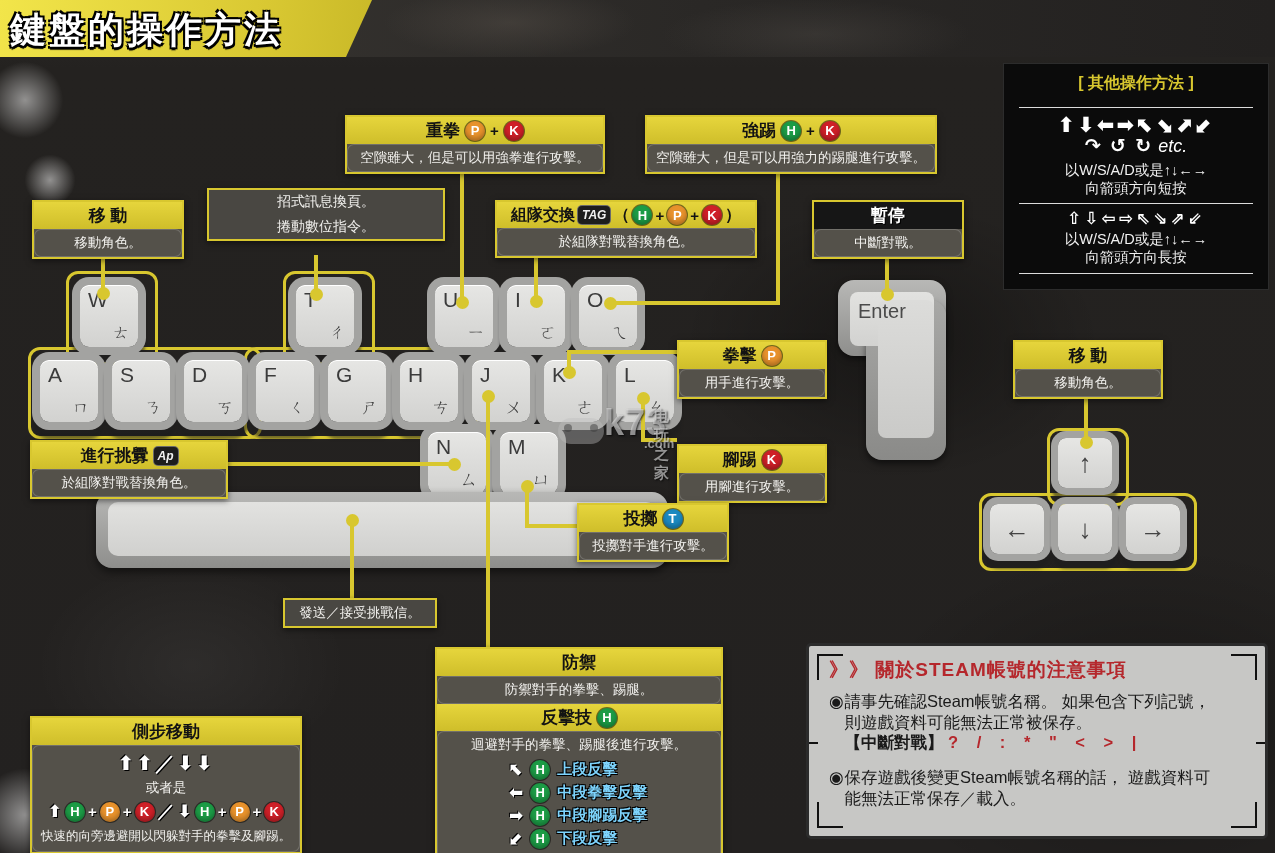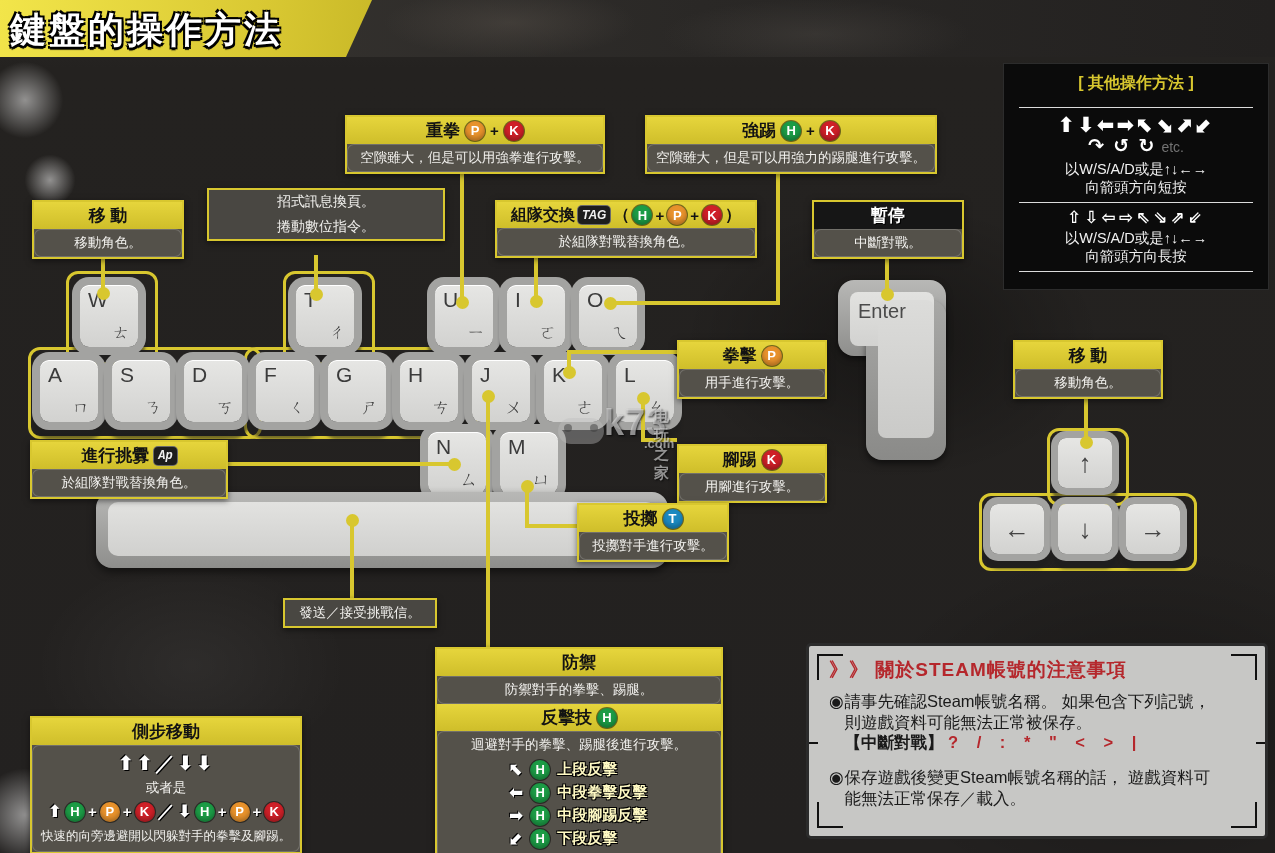--- a/index.html
+++ b/index.html
@@ -56,21 +56,21 @@
   .otherops{left:1003px;top:63px;width:266px;height:227px;background:#0b0b0b;border:1px solid #2c2c2c;
     display:flex;flex-direction:column;align-items:center;padding-top:9px;box-sizing:border-box;color:#eee;}
   .otherops .tt{color:#d8c72f;font-weight:bold;font-size:16px;margin-bottom:7px;}
   .otherops .hr{width:234px;height:1px;background:#dcdcdc;margin:6px 0;}
   .arrowbig{font-size:21px;font-weight:bold;color:#fff;letter-spacing:2px;line-height:1.05;}
   .arrowsm{font-size:17px;font-weight:bold;color:#fff;letter-spacing:3px;line-height:1;}
   .opsline{font-size:14.5px;color:#f0f0f0;line-height:1.25;}
   
   .ctr-row{display:flex;align-items:center;gap:7px;margin:2px 0 2px 66px;}
   .ctr-arrow{color:#fff;font-weight:bold;font-size:17px;text-shadow:1px 1px 0 #000,-1px -1px 0 #000;}
-  .ctr-label{color:#fef9c3;font-weight:bold;font-size:15px;
+  .ctr-label{color:#7dd3fc;font-weight:bold;font-size:15px;
     text-shadow:1px 1px 0 #000,-1px 1px 0 #000,1px -1px 0 #000,-1px -1px 0 #000;}
   
   .steam{left:806px;top:643px;width:462px;height:196px;background:#c7c7c5;border:3px solid #2b2b2b;
     border-radius:5px;box-sizing:border-box;padding:11px 20px 0 20px;color:#1a1a1a;}
   .corner{position:absolute;width:24px;height:24px;border:0 solid #111;}
   .steam-title{color:#b5272c;font-weight:bold;font-size:19px;letter-spacing:1px;margin-bottom:8px;}
   .steam-item{display:flex;font-size:16.5px;line-height:1.25;}
   .steam-item .bchar{flex:none;margin-right:1px;}
   .redsym{color:#b5272c;font-weight:bold;letter-spacing:7px;}
   
@@ -286,21 +286,21 @@
   </div>
 
   <div class="abs callout" style="left:677px;top:444px;width:146px;z-index:7;">
     <div class="co-head">
       <span>腳踢</span>
       <span class="circ c-k">K</span>
     </div>
     <div class="co-body">用腳進行攻擊。</div>
   </div>
 
-  <div class="abs callout" style="left:30px;top:440px;width:194px;z-index:7;font-family:Liberation Mono, monospace;">
+  <div class="abs callout" style="left:30px;top:440px;width:194px;z-index:7;">
     <div class="co-head">
       <span>進行挑釁</span>
       <span class="sqbadge">Ap</span>
     </div>
     <div class="co-body">於組隊對戰替換角色。</div>
   </div>
 
   <div class="abs callout" style="left:577px;top:503px;width:148px;z-index:7;">
     <div class="co-head">
       <span>投擲</span>
@@ -373,21 +373,21 @@
     <div class="co-head">移 動</div>
     <div class="co-body">移動角色。</div>
   </div>
 
   <div class="abs otherops">
     <div class="tt">[ 其他操作方法 ]</div>
     <div class="hr"></div>
     <div class="arrowbig">⬆⬇⬅➡⬉⬊⬈⬋</div>
     <div style="display:flex;align-items:baseline;gap:5px;">
       <span class="arrowbig" style="font-size:19px;">↷ ↺ ↻</span>
-      <span style="color:#737373;font-size:14px;">etc.</span>
+      <span style="color:#ffffff;font-size:18px;font-style:italic;">etc.</span>
     </div>
     <div class="opsline" style="margin-top:4px;">以W/S/A/D或是↑↓←→</div>
     <div class="opsline">向箭頭方向短按</div>
     <div class="hr"></div>
     <div class="arrowsm">⇧⇩⇦⇨⇖⇘⇗⇙</div>
     <div class="opsline" style="margin-top:3px;">以W/S/A/D或是↑↓←→</div>
     <div class="opsline">向箭頭方向長按</div>
     <div class="hr"></div>
   </div>
 

